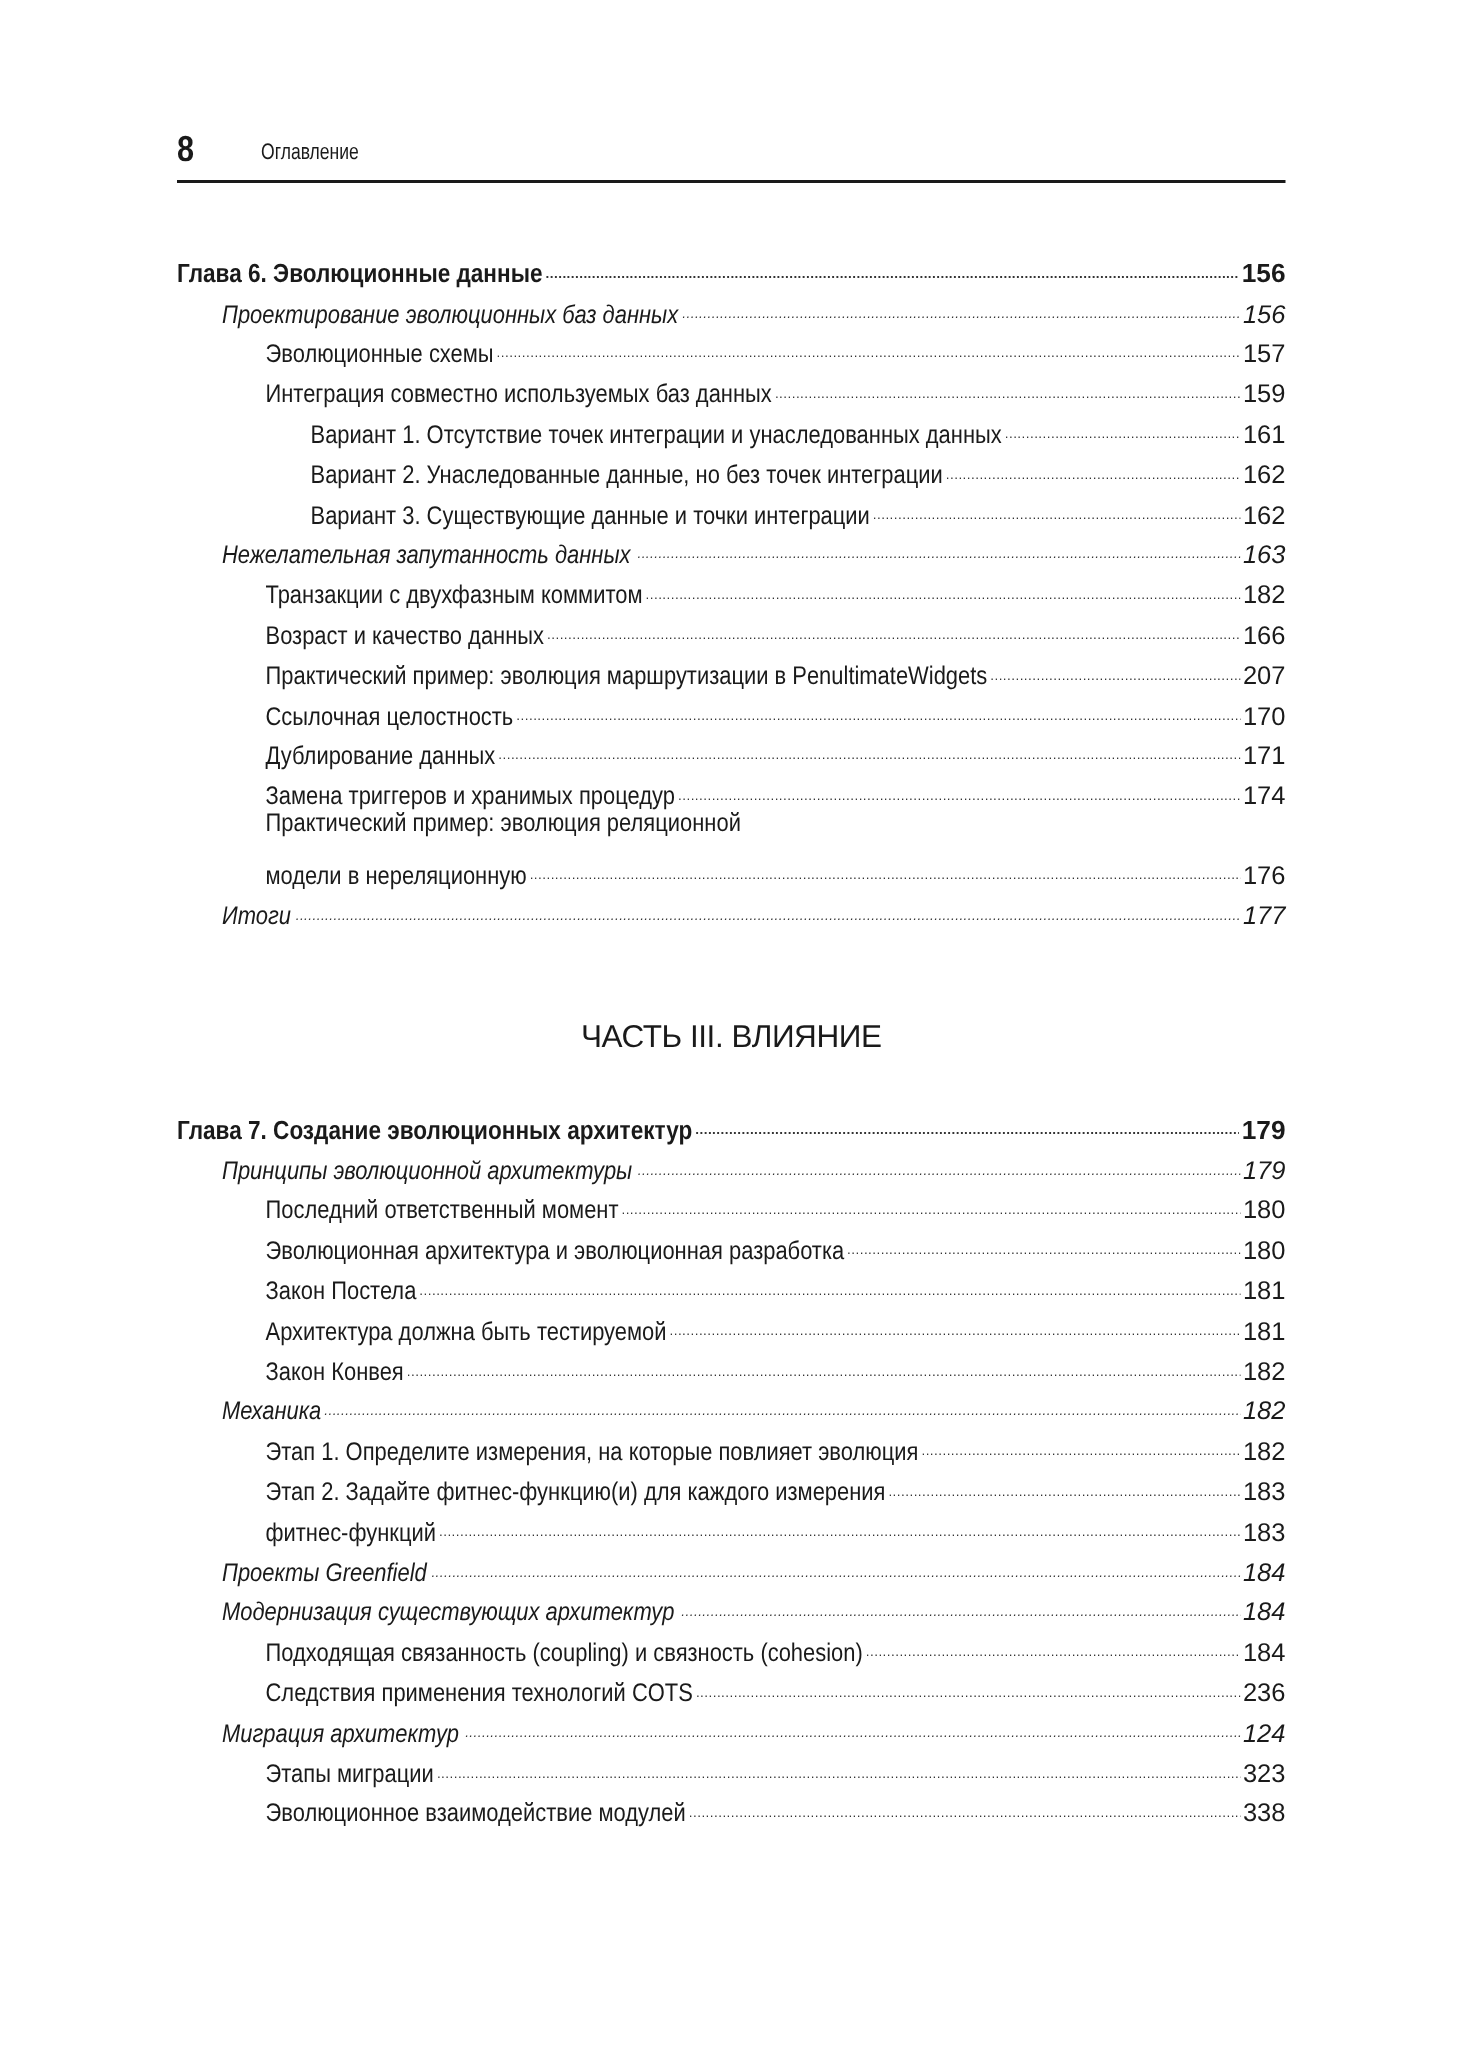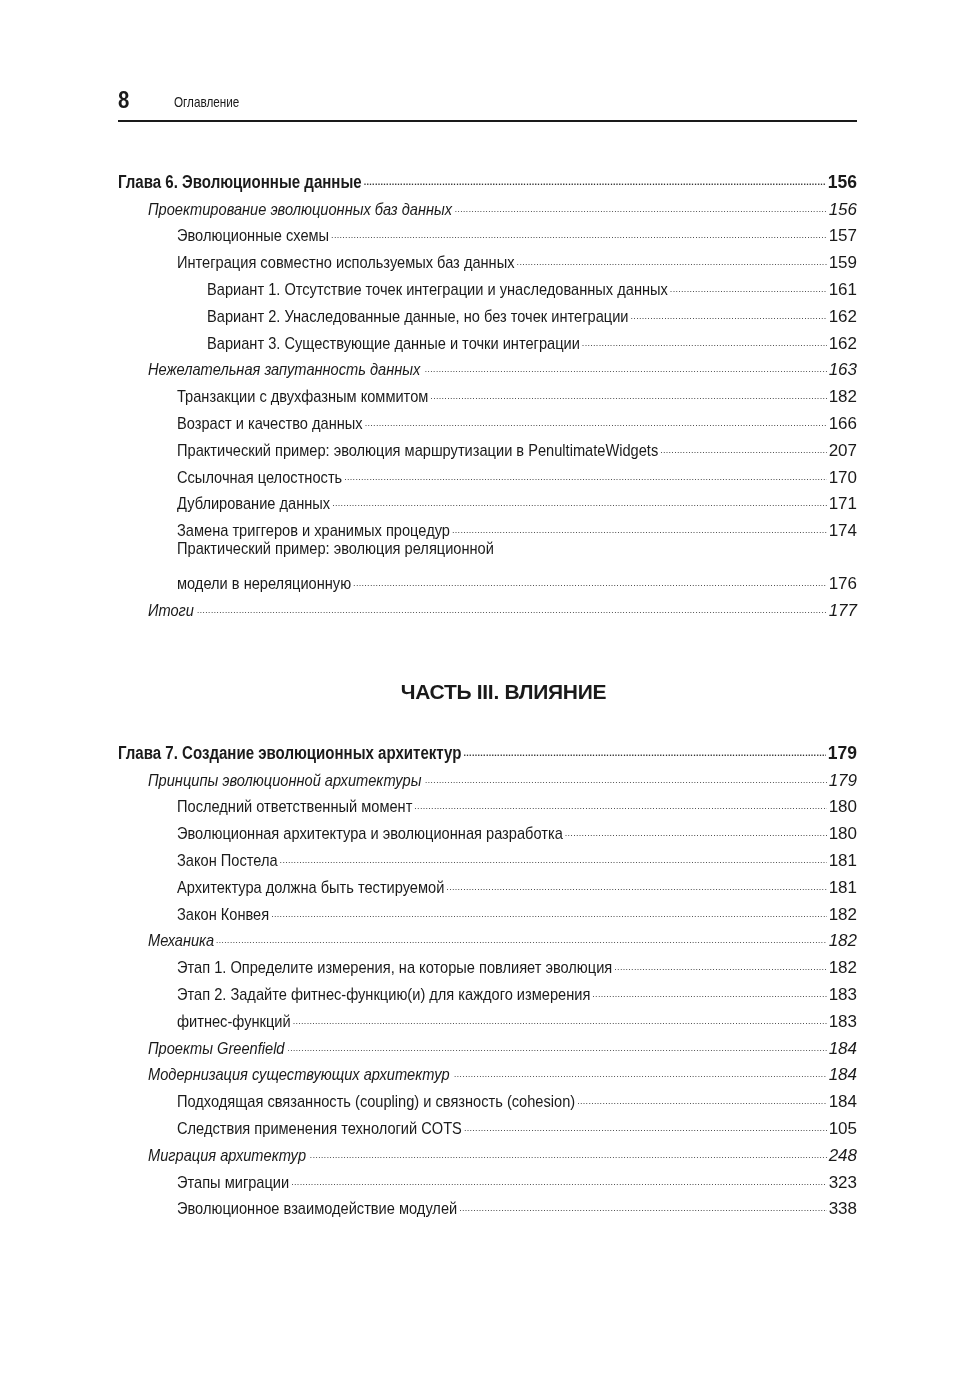--- a/index.html
+++ b/index.html
@@ -19,22 +19,22 @@
                    position:relative; }
   .entry .leader::after { content:"........................................................................................................................................................................................................................................................................................................................................................................................................"; 
                    position:absolute; left:0; bottom:0; font-size:9px; letter-spacing:0.3px; line-height:12px; color:#333; }
   .entry .page { flex:0 0 auto; text-align:left; }
   .lvl0 { padding-left:0; font-weight:bold; font-size:17.5px; }
   .lvl1 { padding-left:30px;font-style:italic; }
   .lvl2 { padding-left:59px; }
   .lvl3 { padding-left:89px; }
   .wrap-first { height:26px; }
 
-  .part-title { position:absolute; left:134px; width:739px; top:680px; text-align:center;
-                font-size:21px; font-weight:bold; letter-spacing:-0.3px; }
+  .part-title { position:absolute; left:118px; width:739px; top:680px; text-align:center;
+                font-size:21px; font-weight:normal; letter-spacing:-0.3px; }
 </style>
 </head>
 <body>
 
 <div class="header">
   <span class="page-num">8</span>
   <span class="running-title">Оглавление</span>
 </div>
 <div class="rule"></div>
 
@@ -193,26 +193,26 @@
       <span class="page">184</span>
     </div>
     <div class="entry lvl2">
       <span class="title" style="transform: scaleX(0.86); margin-right: -64.82px;">Подходящая связанность (coupling) и связность (cohesion)</span>
       <span class="leader"></span>
       <span class="page">184</span>
     </div>
     <div class="entry lvl2">
       <span class="title" style="transform: scaleX(0.86); margin-right: -46.34px;">Следствия применения технологий COTS</span>
       <span class="leader"></span>
-      <span class="page">105</span>
+      <span class="page">236</span>
     </div>
     <div class="entry lvl1">
       <span class="title" style="transform: scaleX(0.86); margin-right: -23.66px;">Миграция архитектур</span>
       <span class="leader"></span>
-      <span class="page">248</span>
+      <span class="page">124</span>
     </div>
     <div class="entry lvl2">
       <span class="title" style="transform: scaleX(0.86); margin-right: -18.2px;">Этапы миграции</span>
       <span class="leader"></span>
       <span class="page">323</span>
     </div>
     <div class="entry lvl2">
       <span class="title" style="transform: scaleX(0.86); margin-right: -45.64px;">Эволюционное взаимодействие модулей</span>
       <span class="leader"></span>
       <span class="page">338</span>

